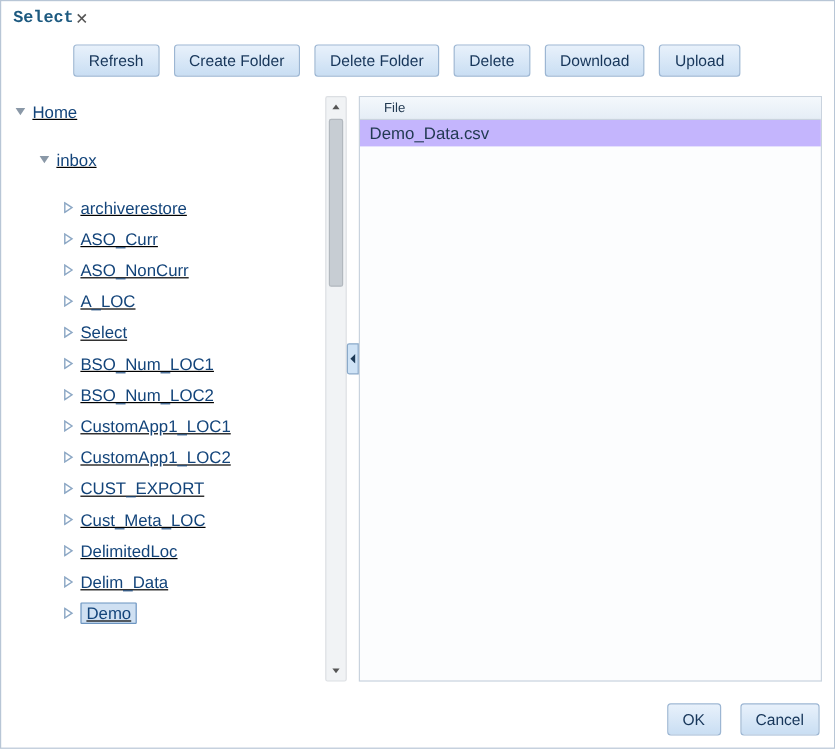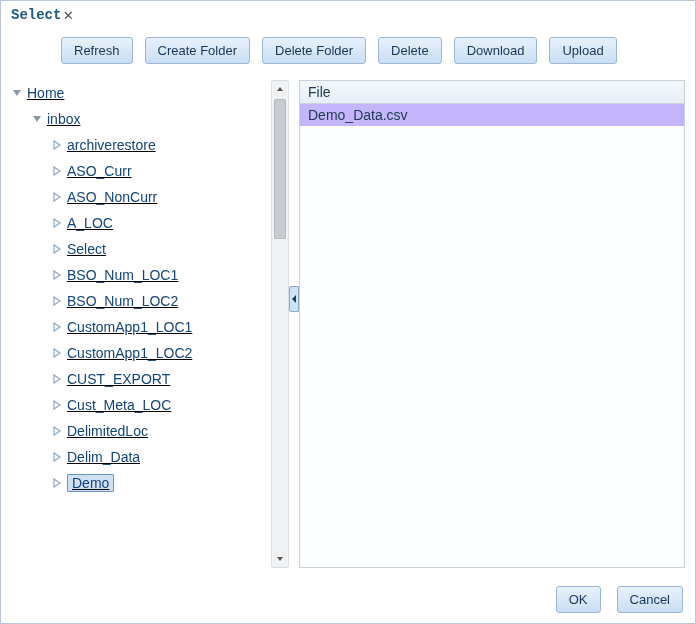--- a/index.html
+++ b/index.html
@@ -128,23 +128,23 @@
     flex: 1;
     border: 1px solid #c9d3de;
     background: #fcfdfe;
     display: flex;
     flex-direction: column;
     min-width: 0;
   }
   .filepanel .header {
     background: linear-gradient(#f4f8fc, #e5edf6);
     border-bottom: 1px solid #c9d3de;
-    padding: 3px 8px;
+    padding: 3px 20px;
     color: #223a52;
-    font-size: 14px;
+    font-size: 11px;
   }
   .filepanel .rows { flex: 1; }
   .file-row {
     padding: 3px 8px;
     font-size: 14px;
     color: #223a52;
     cursor: pointer;
   }
   .file-row.selected {
     background: #c4b5fd;
@@ -170,21 +170,21 @@
   .tree-label {
     color: #13447a;
     font-size: 14px;
   }
   .tree-label.selected {
     background: #cfe0f2;
     border: 1px solid #6b94c0;
     padding: 0 4px;
     border-radius: 1px;
   }
-  .children { margin-left: 20px; }
+  .children { margin-left: 20px; margin-top: 14px; }
 
   .footer {
     display: flex;
     justify-content: flex-end;
     gap: 16px;
     padding: 10px 12px 10px 10px;
   }
 </style>
 </head>
 <body>

